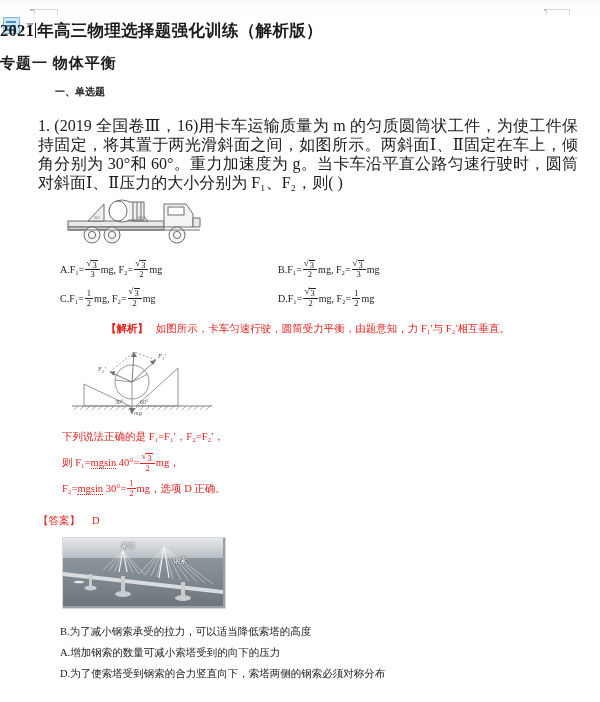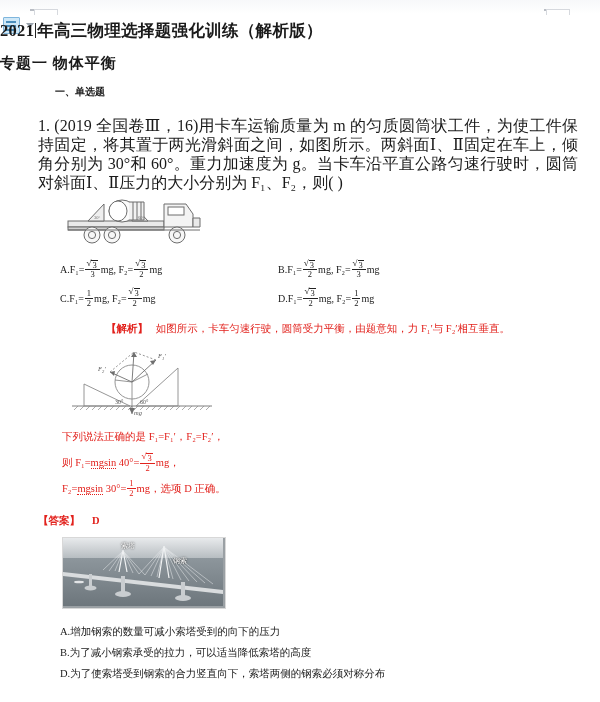--- a/index.html
+++ b/index.html
@@ -182,21 +182,21 @@
     margin: 4px 0 0 42px;
   }
   .u { border-bottom: 1px dotted #e2211c; text-align: right; }
   .frac.r .num { border-bottom-color: #e2211c; }
   .frac.r, .rad.r:before, .rad.r .ovl { color: #e2211c; }
   .rad.r .ovl { border-top-color: #e2211c; }
 
   p.ans {
     font-size: 10.5px;
     margin: 12px 0 6px 18px;
-    font-weight: bold;
+    font-weight: normal;
   }
   p.ans .val { margin-left: 12px; }
 
   
   .fig { margin: 6px 0 0 40px; }
 
   .bridge-photo {
     margin: 9px 0 0 42px;
     width: 162px; height: 70px;
     border: 1px solid #d8d8d8;
@@ -491,19 +491,19 @@
             <ellipse cx="120" cy="60" rx="8" ry="3"></ellipse>
         </g>
 
         <ellipse cx="16" cy="44" rx="5" ry="1.3" fill="#e2e4e6"></ellipse>
       </svg>
       <span class="photo-label" style="left:58px; top:3px;">索塔</span>
       <span class="photo-label" style="left:110px; top:18px;">钢索</span>
     </div>
 
     <div class="opts2">
+      <div>B.为了减小钢索承受的拉力，可以适当降低索塔的高度</div>
       <div>A.增加钢索的数量可减小索塔受到的向下的压力</div>
-      <div>B.为了减小钢索承受的拉力，可以适当降低索塔的高度</div>
       <div>D.为了使索塔受到钢索的合力竖直向下，索塔两侧的钢索必须对称分布</div>
     </div>
 
   </div>
 </div>
 
 </body></html>

